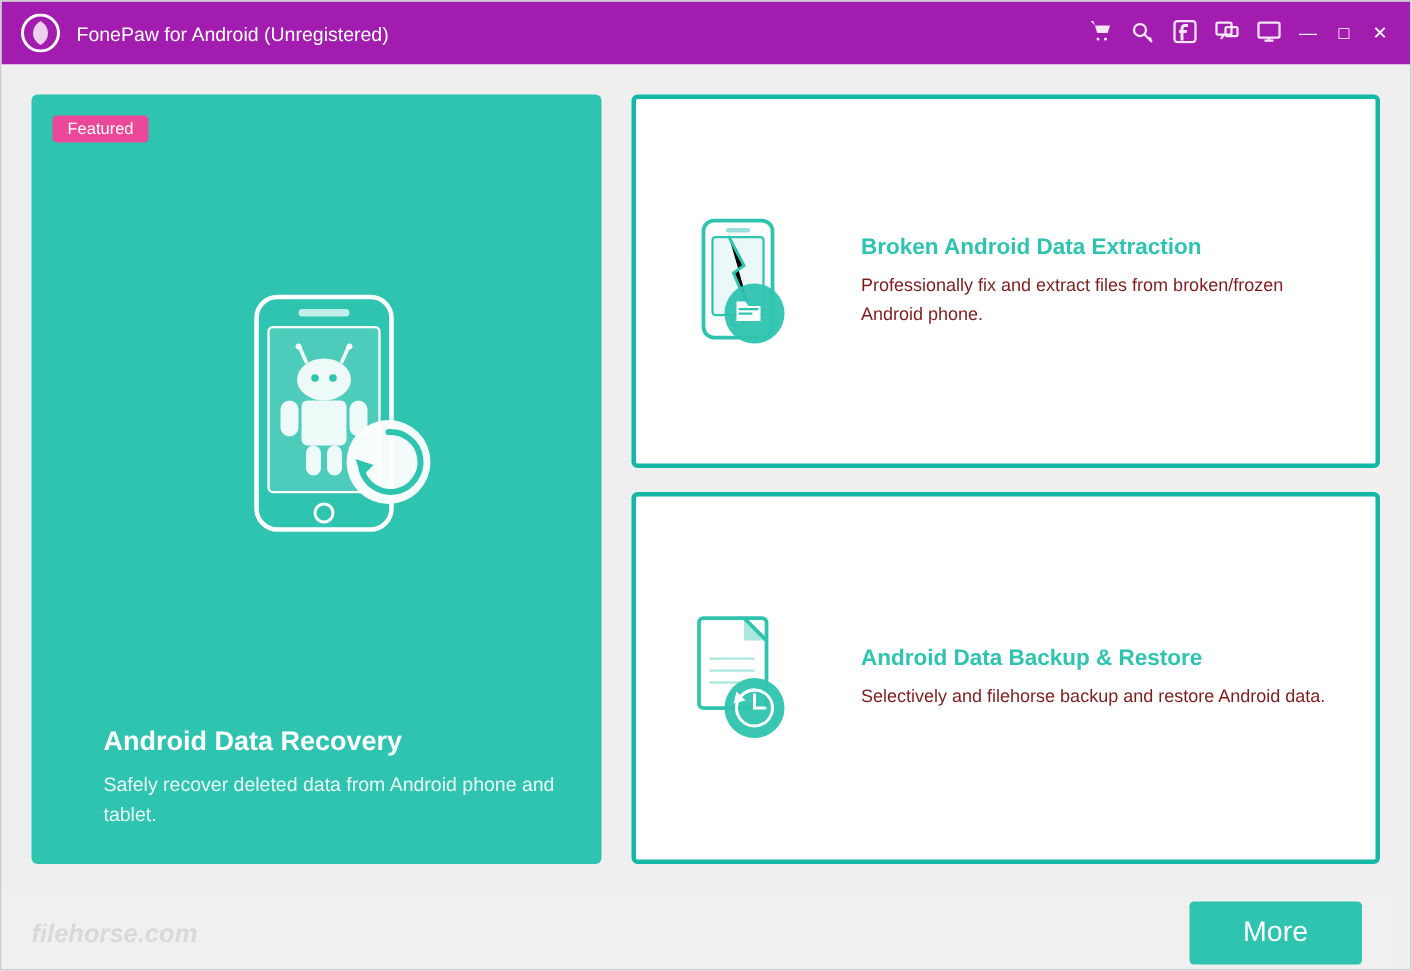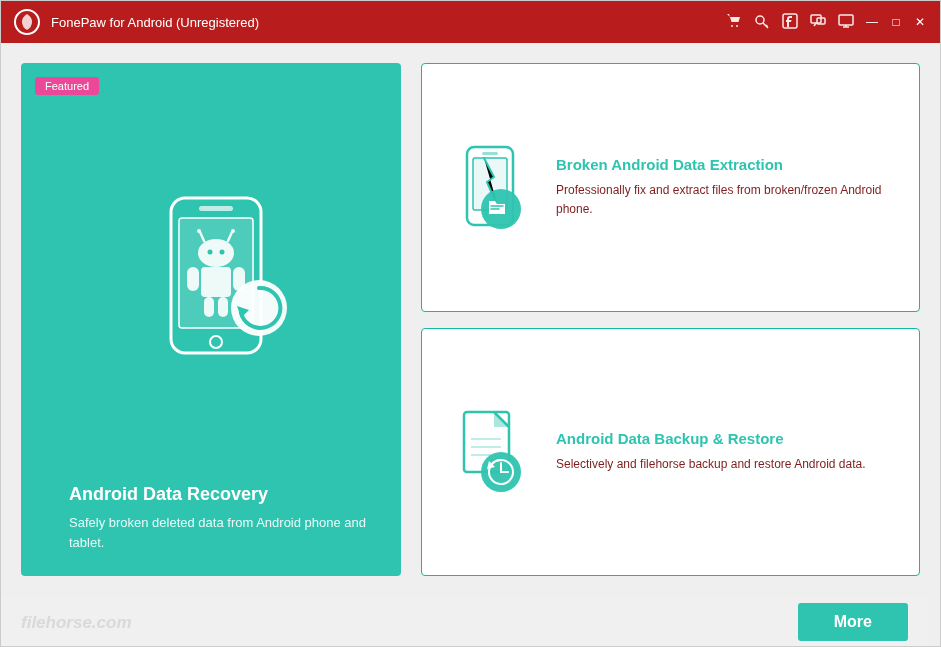--- a/index.html
+++ b/index.html
@@ -7,21 +7,21 @@
       width: 941px;
       height: 647px;
       font-family: 'Segoe UI', Arial, sans-serif;
       background: #f5f5f5;
       overflow: hidden;
       border: 1px solid #ccc;
     }
 
     
     .titlebar {
-      background: #b91c1c;
+      background: #a21caf;
       height: 42px;
       display: flex;
       align-items: center;
       padding: 0 12px;
       color: white;
     }
     .titlebar-logo {
       width: 28px;
       height: 28px;
       margin-right: 10px;
@@ -115,25 +115,25 @@
     .right-panel {
       flex: 1;
       display: flex;
       flex-direction: column;
       gap: 16px;
     }
 
     .feature-card {
       background: white;
       border-radius: 4px;
-      border: 1px solid #14b8a6;
+      border: 3px solid #14b8a6;
       padding: 20px 24px;
       display: flex;
       align-items: center;
-      gap: 20px;
+      gap: 36px;
       flex: 1;
       cursor: pointer;
     }
     .feature-card-icon {
       width: 90px;
       min-width: 90px;
       display: flex;
       align-items: center;
       justify-content: center;
     }
@@ -167,24 +167,24 @@
       color: #ccc;
       font-size: 18px;
       font-weight: bold;
       opacity: 0.6;
     }
     .more-btn {
       background: #2ec4b0;
       color: white;
       border: none;
       padding: 10px 36px;
-      font-size: 16px;
+      font-size: 19px;
       border-radius: 3px;
       cursor: pointer;
-      font-weight: 700;
+      font-weight: 400;
     }
   </style>
 </head>
 <body>
 
 <div class="titlebar">
   <div class="titlebar-logo">
     <svg width="26" height="26" viewBox="0 0 26 26">
       <circle cx="13" cy="13" r="12" fill="none" stroke="white" stroke-width="2"></circle>
       <path d="M13 5 Q18 8 18 13 Q18 18 13 21 Q8 18 8 13 Q8 8 13 5Z" fill="white" opacity="0.8"></path>
@@ -274,21 +274,21 @@
           <rect x="107" y="109" width="10" height="20" rx="5" fill="white" opacity="0.9"></rect>
 
           <circle cx="148" cy="120" r="28" fill="white" opacity="0.95"></circle>
           <path d="M148 100 A20 20 0 1 1 130 125" fill="none" stroke="#2ec4b0" stroke-width="4" stroke-linecap="round"></path>
           <polygon points="126,118 130,130 138,122" fill="#2ec4b0"></polygon>
         </svg>
       </div>
 
       <div class="left-panel-text">
         <div class="left-panel-title">Android Data Recovery</div>
-        <div class="left-panel-desc">Safely broken deleted data from Android phone and tablet.</div>
+        <div class="left-panel-desc">Safely recover deleted data from Android phone and tablet.</div>
       </div>
     </div>
 
     <div class="right-panel">
 
       <div class="feature-card">
         <div class="feature-card-icon">
           <svg width="85" height="90" viewBox="0 0 85 90">
 
             <rect x="18" y="5" width="46" height="78" rx="7" ry="7" fill="none" stroke="#2ec4b0" stroke-width="2.5"></rect>

